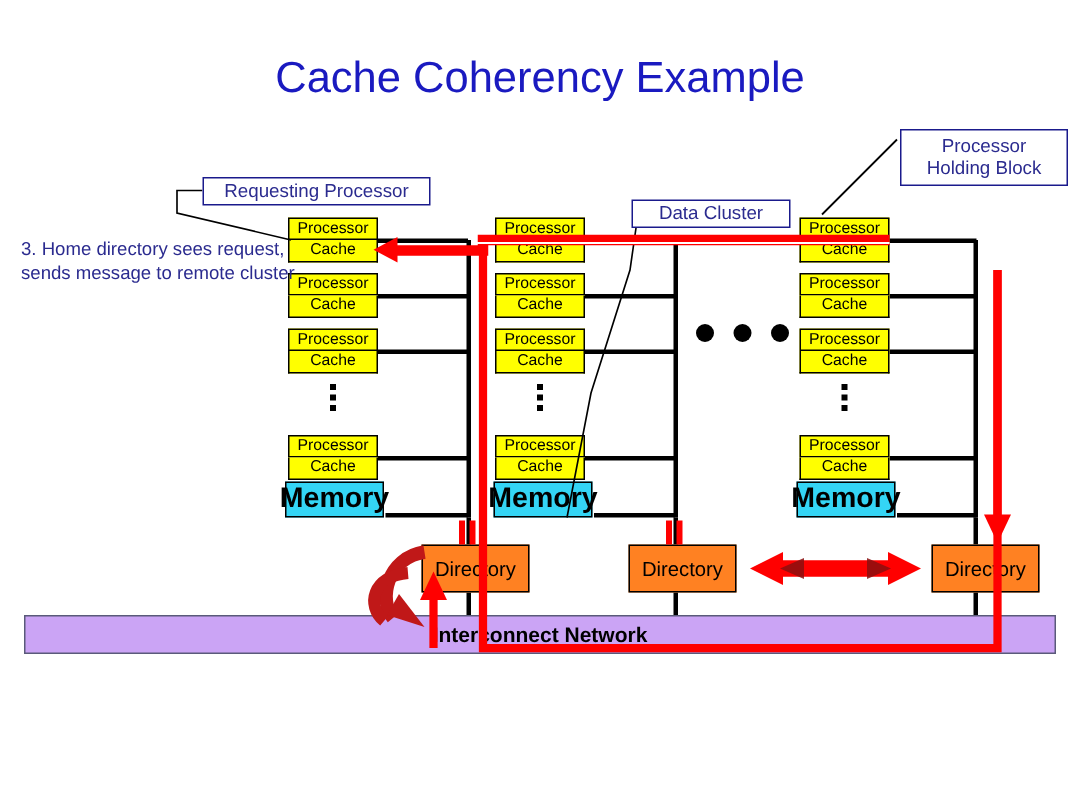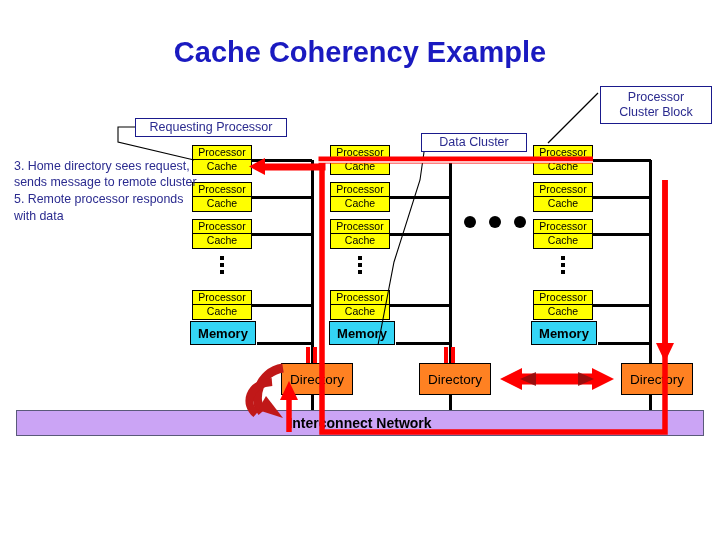--- a/index.html
+++ b/index.html
@@ -13,21 +13,21 @@
   #stage{position:absolute;left:0;top:0;width:720px;height:540px;}
 
   .abs{position:absolute;box-sizing:border-box;}
 
   
   .title{
     left:0;top:36px;width:720px;
     text-align:center;
     color:#1a1ac0;
     font-size:29px;
-    font-weight:bold;
+    font-weight:normal;
     letter-spacing:0px;
   }
 
   
   .callout{
     border:1px solid #1a1a8c;
     background:#ffffff;
     color:#2b2b8f;
     font-size:12.5px;
     text-align:center;
@@ -67,21 +67,21 @@
   }
   .node .row.bot{border-top:none;}
 
   
   .memory{
     width:66px;height:24px;
     border:1px solid #000000;
     background:#34d5f5;
     color:#000000;
     font-weight:bold;
-    font-size:13px;
+    font-size:19px;
     display:flex;align-items:center;justify-content:center;
     z-index:12;
   }
 
   
   .directory{
     width:72px;height:32px;
     border:1px solid #000000;
     background:#ff8122;
     color:#000000;
@@ -117,30 +117,29 @@
 </style>
 </head>
 <body>
 
 <div id="stage">
 
   <div class="abs title">Cache Coherency Example</div>
 
   <div class="abs callout" style="left:600px;top:86px;width:112px;height:38px;flex-direction:column;">
     <span>Processor</span>
-    <span>Cluster Block</span>
+    <span>Holding Block</span>
   </div>
 
   <div class="abs callout" style="left:135px;top:118px;width:152px;height:19px;">Requesting Processor</div>
 
   <div class="abs callout" style="left:421px;top:133px;width:106px;height:19px;">Data Cluster</div>
 
   <div class="abs steps">
     <p>3. Home directory sees request, sends message to remote cluster</p>
-    <p>5. Remote processor responds with data</p>
   </div>
 
   <div class="abs vline" style="left:311px;top:160px;width:3px;height:185px;"></div>
 
   <div class="abs hline" style="left:252px;top:159px;width:60px;height:3px;"></div>
   <div class="abs hline" style="left:252px;top:196px;width:60px;height:3px;"></div>
   <div class="abs hline" style="left:252px;top:233px;width:60px;height:3px;"></div>
   <div class="abs hline" style="left:252px;top:304px;width:60px;height:3px;"></div>
   <div class="abs hline" style="left:257px;top:342px;width:55px;height:3px;"></div>
 

